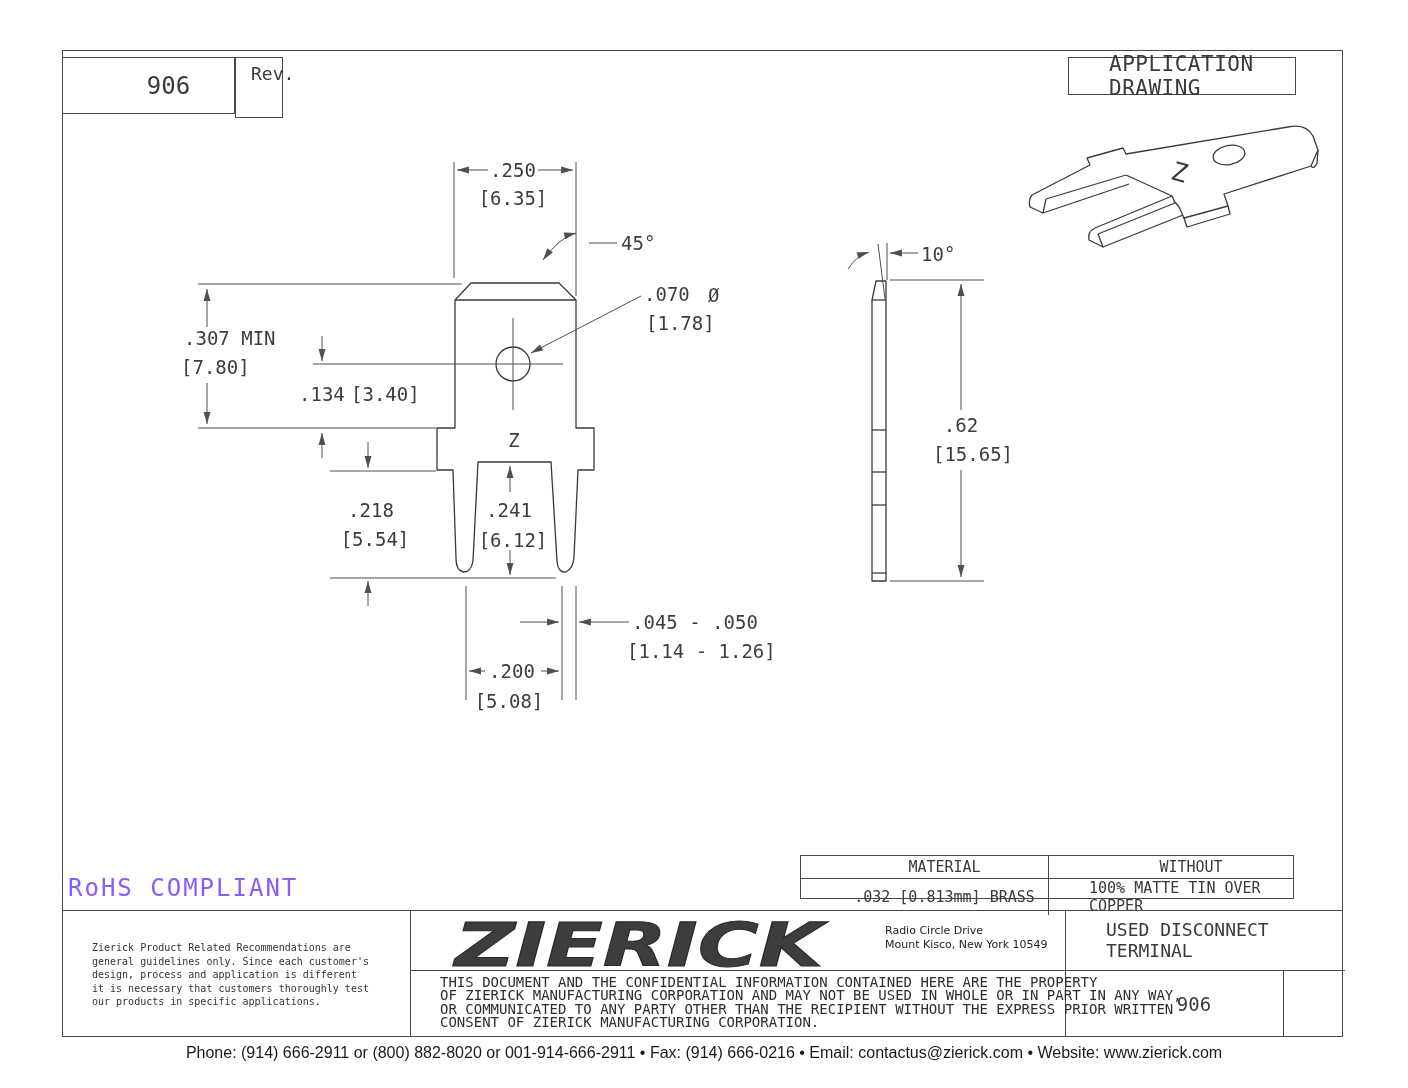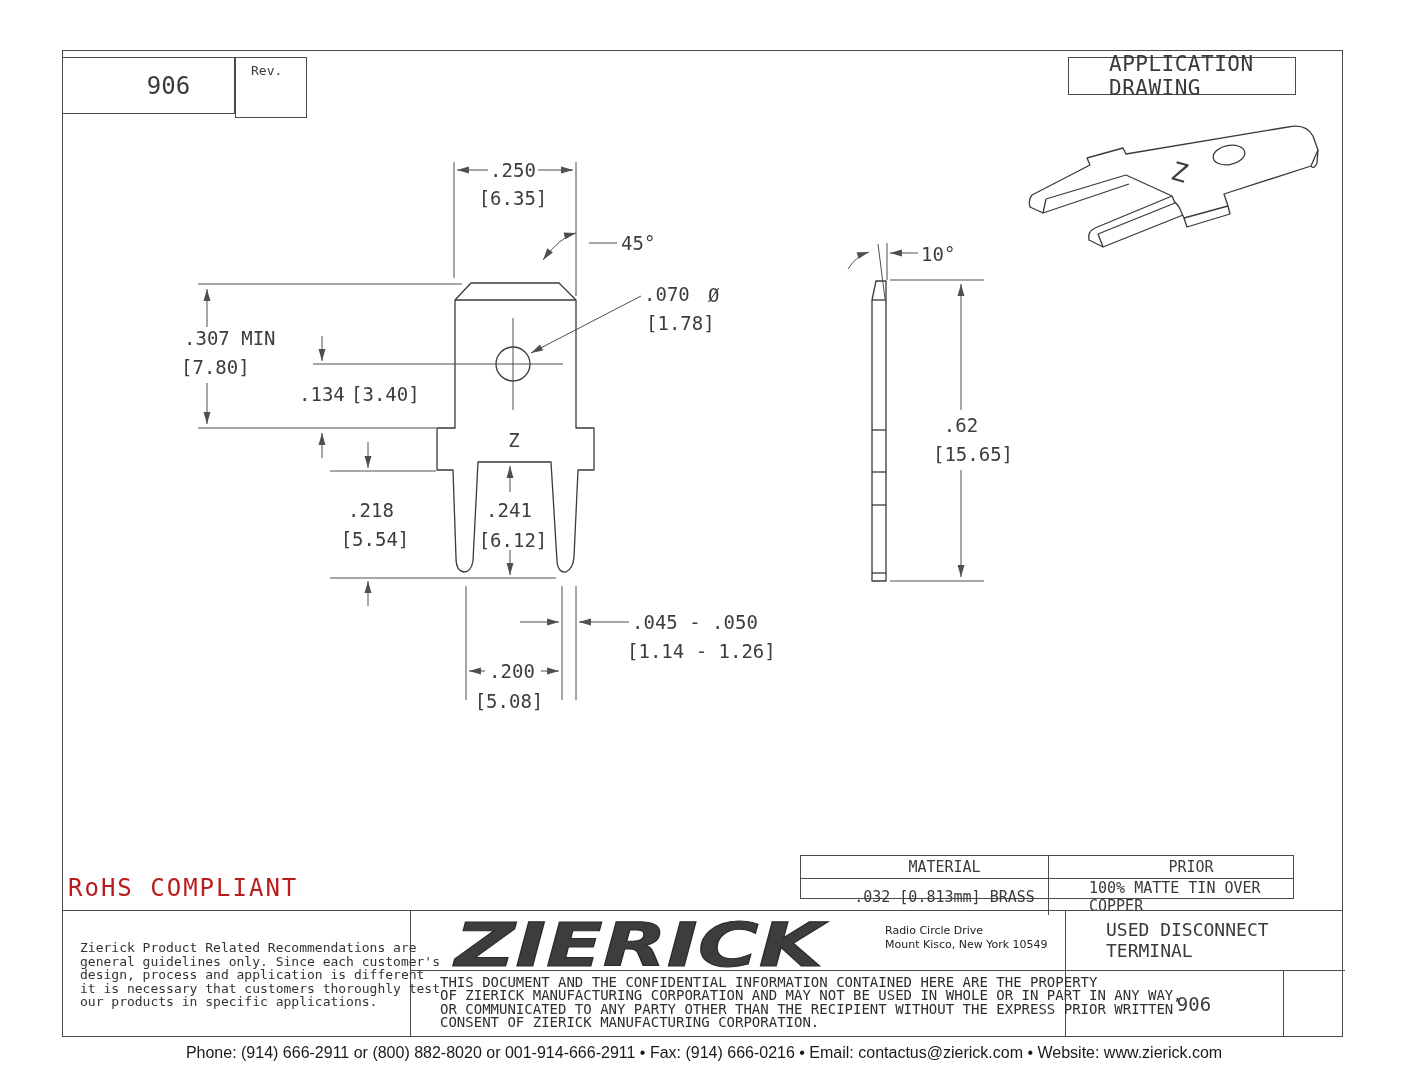--- a/index.html
+++ b/index.html
@@ -7,29 +7,29 @@
     width:1408px;height:1088px;position:relative;background:#ffffff;
     font-family:"DejaVu Sans Mono", monospace;color:#333;overflow:hidden;
   }
   .abs{position:absolute;box-sizing:border-box;}
   .frame{border:1.3px solid #4a4a4a;}
   .hline{position:absolute;border-top:1.2px solid #4a4a4a;}
   .vline{position:absolute;border-left:1.2px solid #4a4a4a;}
   .cell-center{display:flex;align-items:center;justify-content:center;padding-left:40px;}
   .pre{white-space:pre-line;}
   #part-no-box{left:62px;top:57px;width:173px;height:57px;font-size:24px;color:#3a3a3a;}
-  #rev-box{left:235px;top:57px;width:72px;height:61px;font-size:13px;color:#3a3a3a;padding:5px 0 0 15px;}
+  #rev-box{left:235px;top:57px;width:48px;height:61px;font-size:18px;color:#3a3a3a;padding:5px 0 0 15px;}
   #app-drawing-box{left:1068px;top:57px;width:228px;height:38px;font-size:21px;letter-spacing:.5px;color:#3a3a3a;}
   #sheet-frame{left:62px;top:50px;width:1281px;height:987px;}
-  #rohs{left:68px;top:874px;font-size:24px;letter-spacing:2px;color:#b91c1c;}
+  #rohs{left:68px;top:874px;font-size:24px;letter-spacing:2px;color:#8b5cf6;}
   #spec-table{left:800px;top:855px;width:494px;height:44px;border:1.2px solid #4a4a4a;display:grid;grid-template-columns:247px 1fr;grid-template-rows:22px 1fr;}
   #spec-table div{box-sizing:border-box;font-size:15px;color:#3a3a3a;}
   #spec-table .bl{border-left:1.2px solid #4a4a4a;}
   #spec-table .bt{border-top:1.2px solid #4a4a4a;}
-  #recommendations{left:80px;top:941px;font-size:13px;line-height:13.6px;color:#333;}
+  #recommendations{left:92px;top:941px;font-size:10px;line-height:13.6px;color:#333;}
   #address{left:872px;top:924px;font-family:"DejaVu Sans",sans-serif;font-size:11px;line-height:14px;color:#222;margin-left:13px;}
   #qdt-title{left:1066px;top:910px;width:279px;height:60px;font-size:18px;color:#3a3a3a;}
   #pn-bottom{left:1065px;top:970px;width:218px;height:67px;font-size:19px;color:#3a3a3a;}
   #confidential{left:440px;top:976px;font-size:14px;line-height:13.4px;color:#2e2e2e;}
   #footer{left:0;top:1044px;width:1408px;text-align:center;font-family:"Liberation Sans",sans-serif;font-size:16px;color:#1a1a1a;}
   svg text{fill:#3d3d3d;}
   .dimtxt{font-family:"DejaVu Sans Mono",monospace;font-size:19px;}
   .dimline{stroke:#4f4f4f;stroke-width:1;fill:none;}
   .part{stroke:#3a3a3a;stroke-width:1.3;fill:none;stroke-linejoin:round;}
 </style>
@@ -184,21 +184,21 @@
   <span>Rev.</span>
 </div>
 <div id="app-drawing-box" class="abs frame cell-center">
   <span>APPLICATION DRAWING</span>
 </div>
 
 <div id="rohs" class="abs">RoHS COMPLIANT</div>
 
 <div id="spec-table" class="abs">
   <div class="cell-center">MATERIAL</div>
-  <div class="cell-center bl">PRIOR</div>
+  <div class="cell-center bl">WITHOUT</div>
   <div class="cell-center bt">.032 [0.813mm] BRASS</div>
   <div class="cell-center bl bt">100% MATTE TIN OVER COPPER</div>
 </div>
 
 <div class="hline" style="left:62px;top:910px;width:1281px;"></div>
 <div class="hline" style="left:410px;top:970px;width:935px;"></div>
 <div class="vline" style="left:410px;top:910px;height:127px;"></div>
 <div class="vline" style="left:1065px;top:910px;height:127px;"></div>
 <div class="vline" style="left:1283px;top:970px;height:67px;"></div>
 

